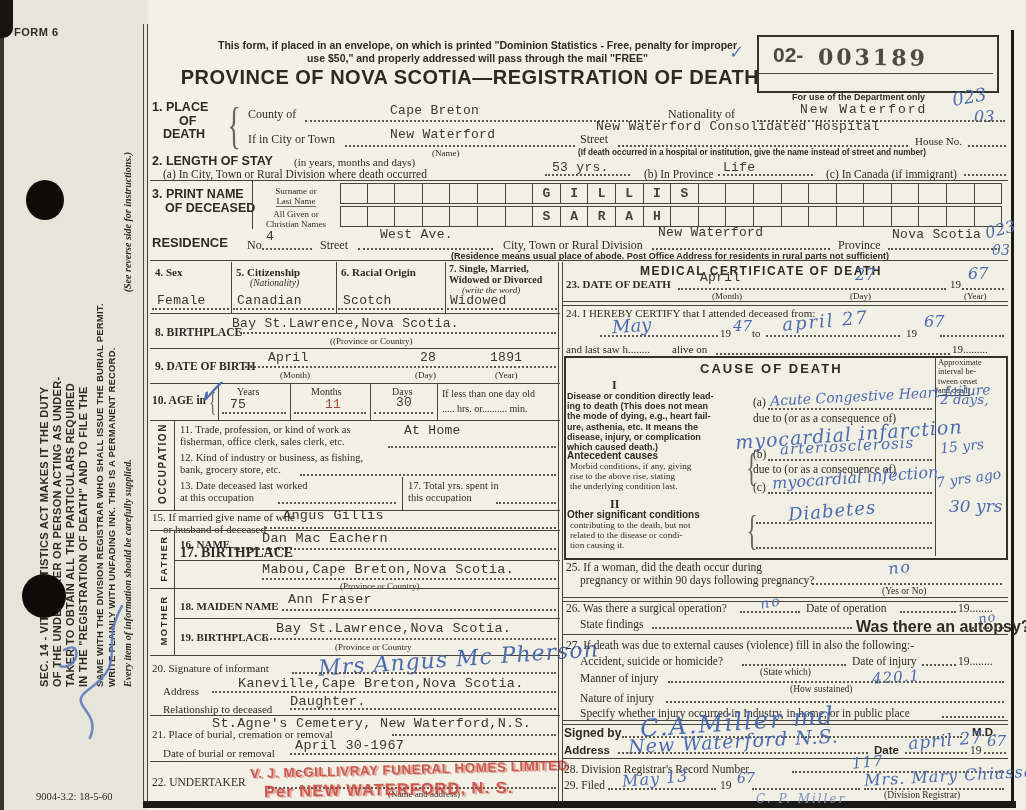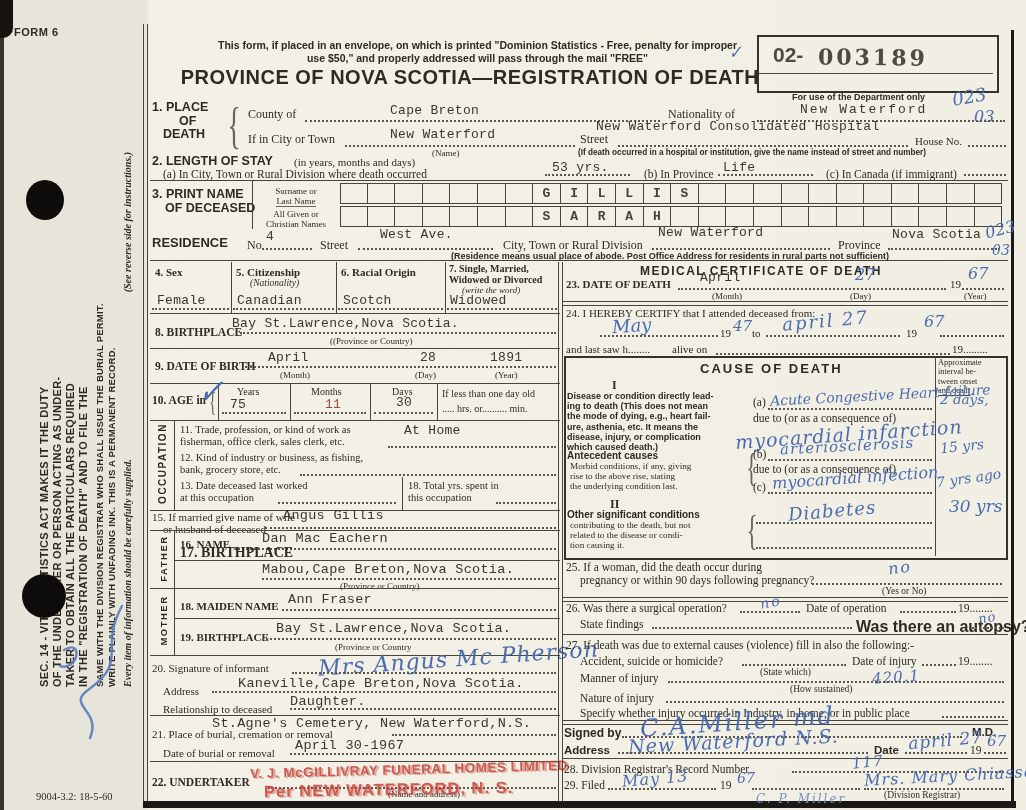--- a/index.html
+++ b/index.html
@@ -274,21 +274,21 @@
     <div>bank, grocery store, etc.</div>
   </div>
   <div class="dots" style="left:300px;top:474px;width:256px;"></div>
   <div class="abs sf" style="left:180px;top:480px;font-size:10.5px;line-height:12px;">
     <div>13. Date deceased last worked</div>
     <div>at this occupation</div>
   </div>
   <div class="dots" style="left:278px;top:502px;width:118px;"></div>
   <div class="vl" style="left:402px;top:477px;height:33px;"></div>
   <div class="abs sf" style="left:408px;top:480px;font-size:10.5px;line-height:12px;">
-    <div>18. Total yrs. spent in</div>
+    <div>17. Total yrs. spent in</div>
     <div>this occupation</div>
   </div>
   <div class="dots" style="left:496px;top:502px;width:60px;"></div>
   <div class="hl" style="left:150px;top:510px;width:410px;"></div>
 
   <div class="abs sf" style="left:152px;top:511px;font-size:11px;line-height:12px;">
     <div>15. If married give name of wife</div>
     <div style="padding-left:11px;">or husband of deceased</div>
   </div>
   <div class="abs tv" style="left:283px;top:508px;font-size:13.5px;">Angus Gillis</div>
@@ -331,21 +331,21 @@
   <div class="hl" style="left:150px;top:715px;width:410px;"></div>
 
   <div class="abs tv" style="left:212px;top:716px;font-size:13.5px;">St.Agne's Cemetery, New Waterford,N.S.</div>
   <div class="abs sf" style="left:152px;top:728px;font-size:11px;">21. Place of burial, cremation or removal</div>
   <div class="dots" style="left:392px;top:734px;width:164px;"></div>
   <div class="abs sf" style="left:163px;top:747px;font-size:11px;">Date of burial or removal</div>
   <div class="abs tv" style="left:295px;top:738px;font-size:13.5px;">April 30-1967</div>
   <div class="dots" style="left:290px;top:753px;width:266px;"></div>
   <div class="hl" style="left:150px;top:761px;width:410px;"></div>
 
-  <div class="abs sf" style="left:152px;top:776px;font-size:11.5px;font-weight:bold;">22. UNDERTAKER</div>
+  <div class="abs sf" style="left:152px;top:776px;font-size:11.5px;font-weight:normal;">22. UNDERTAKER</div>
   <div class="dots" style="left:268px;top:787px;width:288px;"></div>
   <div class="abs sf" style="left:388px;top:789px;font-size:9px;">(Name and address)</div>
   <div class="red" style="left:250px;top:762px;font-size:13.5px;letter-spacing:.5px;transform:rotate(-1.5deg);text-shadow:2px 1px 0 rgba(197,67,58,.5);">V. J. McGILLIVRAY FUNERAL HOMES LIMITED</div>
   <div class="red" style="left:264px;top:780px;font-size:16.5px;letter-spacing:1px;transform:rotate(-1deg);text-shadow:2px 1px 0 rgba(197,67,58,.45);">Per NEW WATERFORD, N. S.</div>
 
   <div class="vl" style="left:558px;top:262px;height:539px;"></div>
   <div class="vl" style="left:562px;top:262px;height:539px;"></div>
 
   <div class="abs bs" style="left:640px;top:264px;font-size:12px;letter-spacing:1.5px;">MEDICAL CERTIFICATE OF DEATH</div>
   <div class="abs sf" style="left:566px;top:278px;font-size:11px;font-weight:bold;">23. DATE OF DEATH</div>

